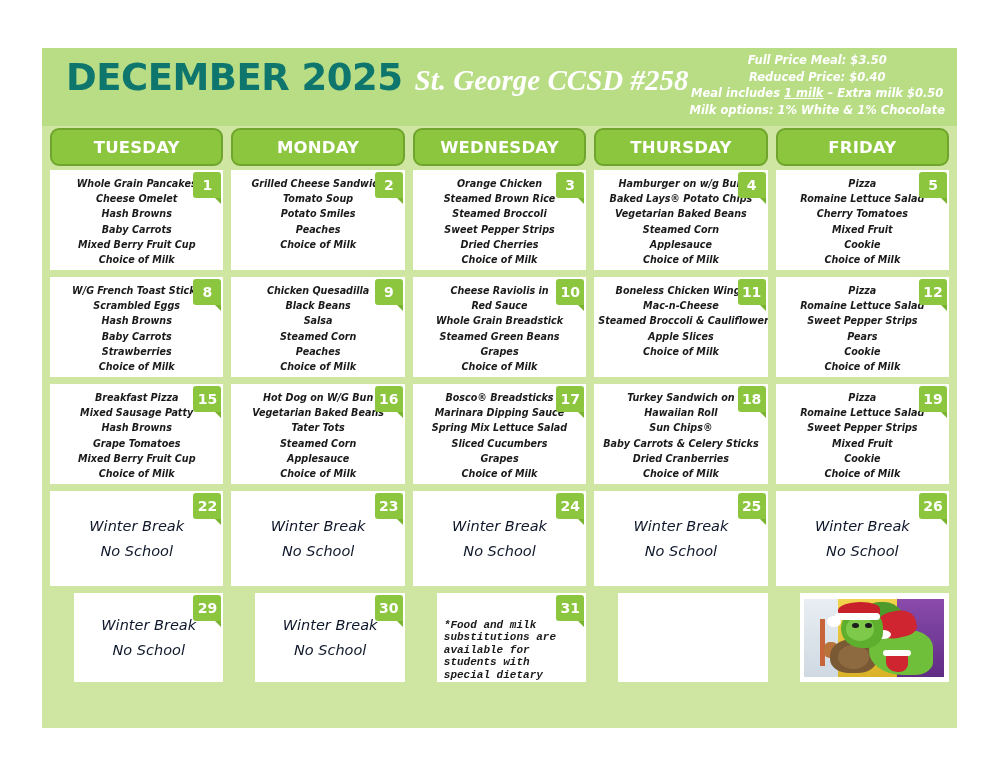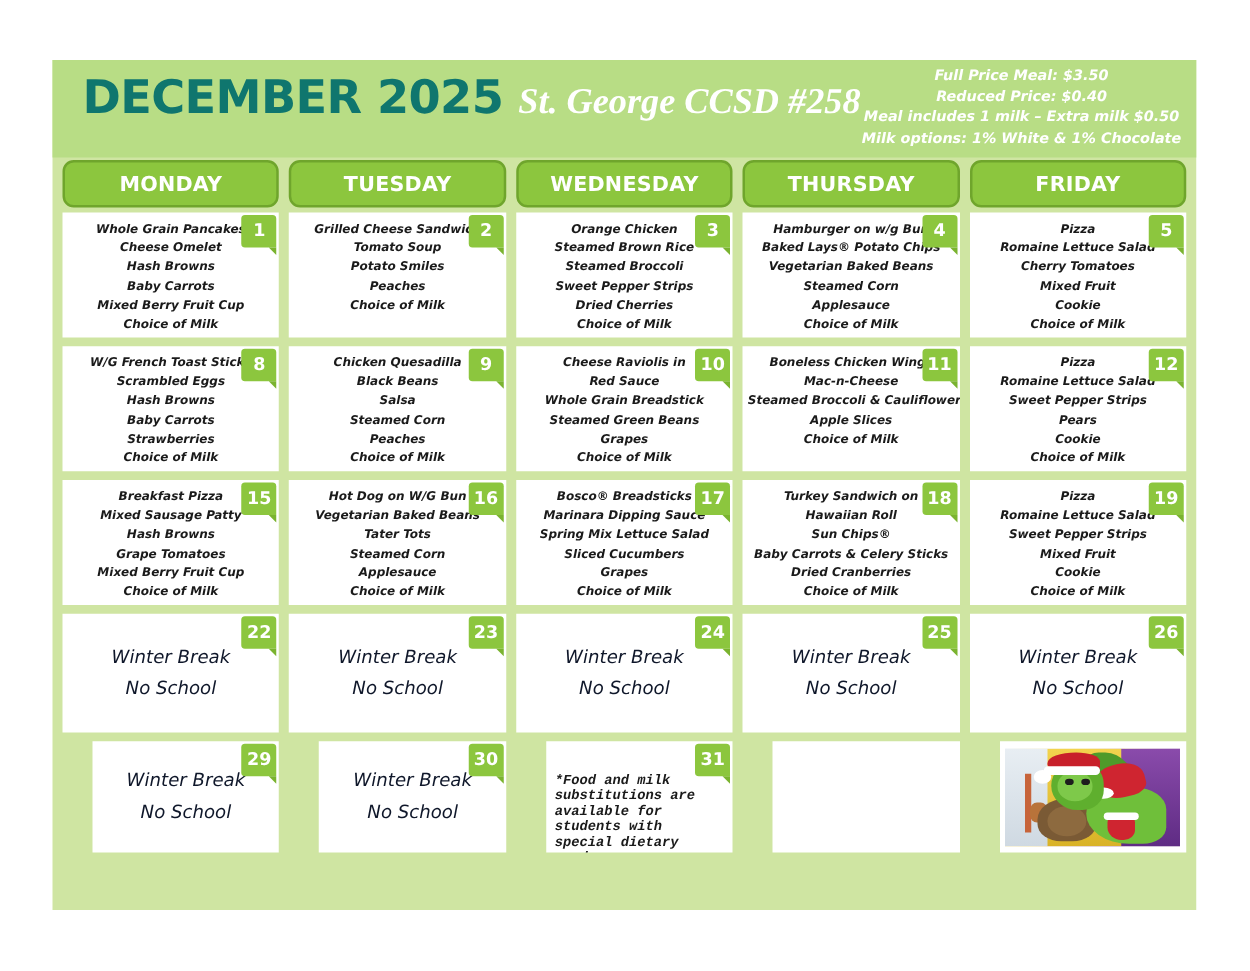--- a/index.html
+++ b/index.html
@@ -60,21 +60,21 @@
     right: 12px;
     top: 4px;
     text-align: center;
     font-family: "DejaVu Sans", sans-serif;
     font-style: italic;
     font-weight: bold;
     font-size: 11.5px;
     color: #ffffff;
     line-height: 16.5px;
   }
-  .price-block .u { }
+  .price-block .u { text-decoration: underline; }
 
   
   .daynames {
     display: flex;
     padding: 2px 8px 4px 8px;
     gap: 8px;
   }
   .dayname {
     flex: 1 1 0;
     height: 38px;
@@ -256,24 +256,24 @@
     <div class="price-block">
       <div>Full Price Meal: $3.50</div>
       <div>Reduced Price: $0.40</div>
       <div><span>Meal includes </span><span class="u">1 milk</span><span> – Extra milk $0.50</span></div>
       <div>Milk options: 1% White &amp; 1% Chocolate</div>
     </div>
   </div>
 
   <div class="daynames" id="daynames-row">
       <div class="dayname">
+        <span>TUESDAY</span>
+      </div>
+      <div class="dayname">
         <span>MONDAY</span>
-      </div>
-      <div class="dayname">
-        <span>TUESDAY</span>
       </div>
       <div class="dayname">
         <span>WEDNESDAY</span>
       </div>
       <div class="dayname">
         <span>THURSDAY</span>
       </div>
       <div class="dayname">
         <span>FRIDAY</span>
       </div>

